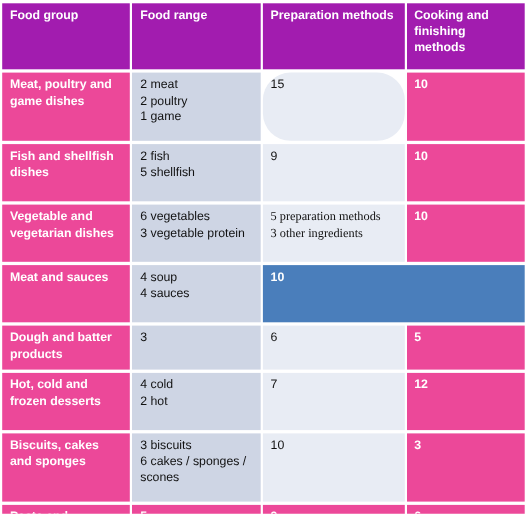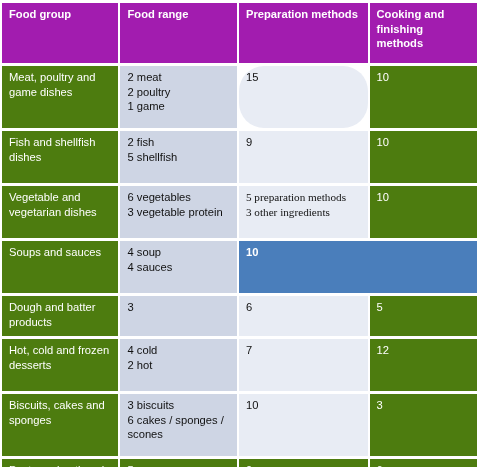--- a/index.html
+++ b/index.html
@@ -28,23 +28,23 @@
     vertical-align: top;
     padding: 4px 6px 4px 7px;
     font-size: 11.2px;
     line-height: 1.30;
     text-align: left;
     overflow: hidden;
   }
 
   
   .c-blue {
-    background: #4d7c0f;
+    background: #ec4899;
     color: #ffffff;
-    font-weight: normal;
+    font-weight: bold;
   }
   .c-mid {            
     background: #ced5e4;
     color: #111111;
     font-weight: normal;
   }
   .c-light {          
     background: #e8ecf4;
     color: #111111;
     font-weight: normal;
@@ -112,21 +112,21 @@
       </tr>
       <tr class="r-mid">
         <td class="c-blue">Vegetable and vegetarian dishes</td>
         <td class="c-mid" style="white-space: pre-line;">6 vegetables
 3 vegetable protein</td>
         <td class="c-light" style="white-space: pre-line; font-family: Liberation Serif, serif;">5 preparation methods
 3 other ingredients</td>
         <td class="c-blue">10</td>
       </tr>
       <tr class="r-mid">
-        <td class="c-blue">Soups and sauces</td>
+        <td class="c-blue">Meat and sauces</td>
         <td class="c-mid" style="white-space: pre-line; margin-top: 16px;">4 soup
 4 sauces</td>
         <td class="c-merged" colspan="2">10</td>
       </tr>
       <tr class="r-short">
         <td class="c-blue">Dough and batter products</td>
         <td class="c-mid" style="white-space: pre-line;">3</td>
         <td class="c-light" style="white-space: pre-line;">6</td>
         <td class="c-blue">5</td>
       </tr>

